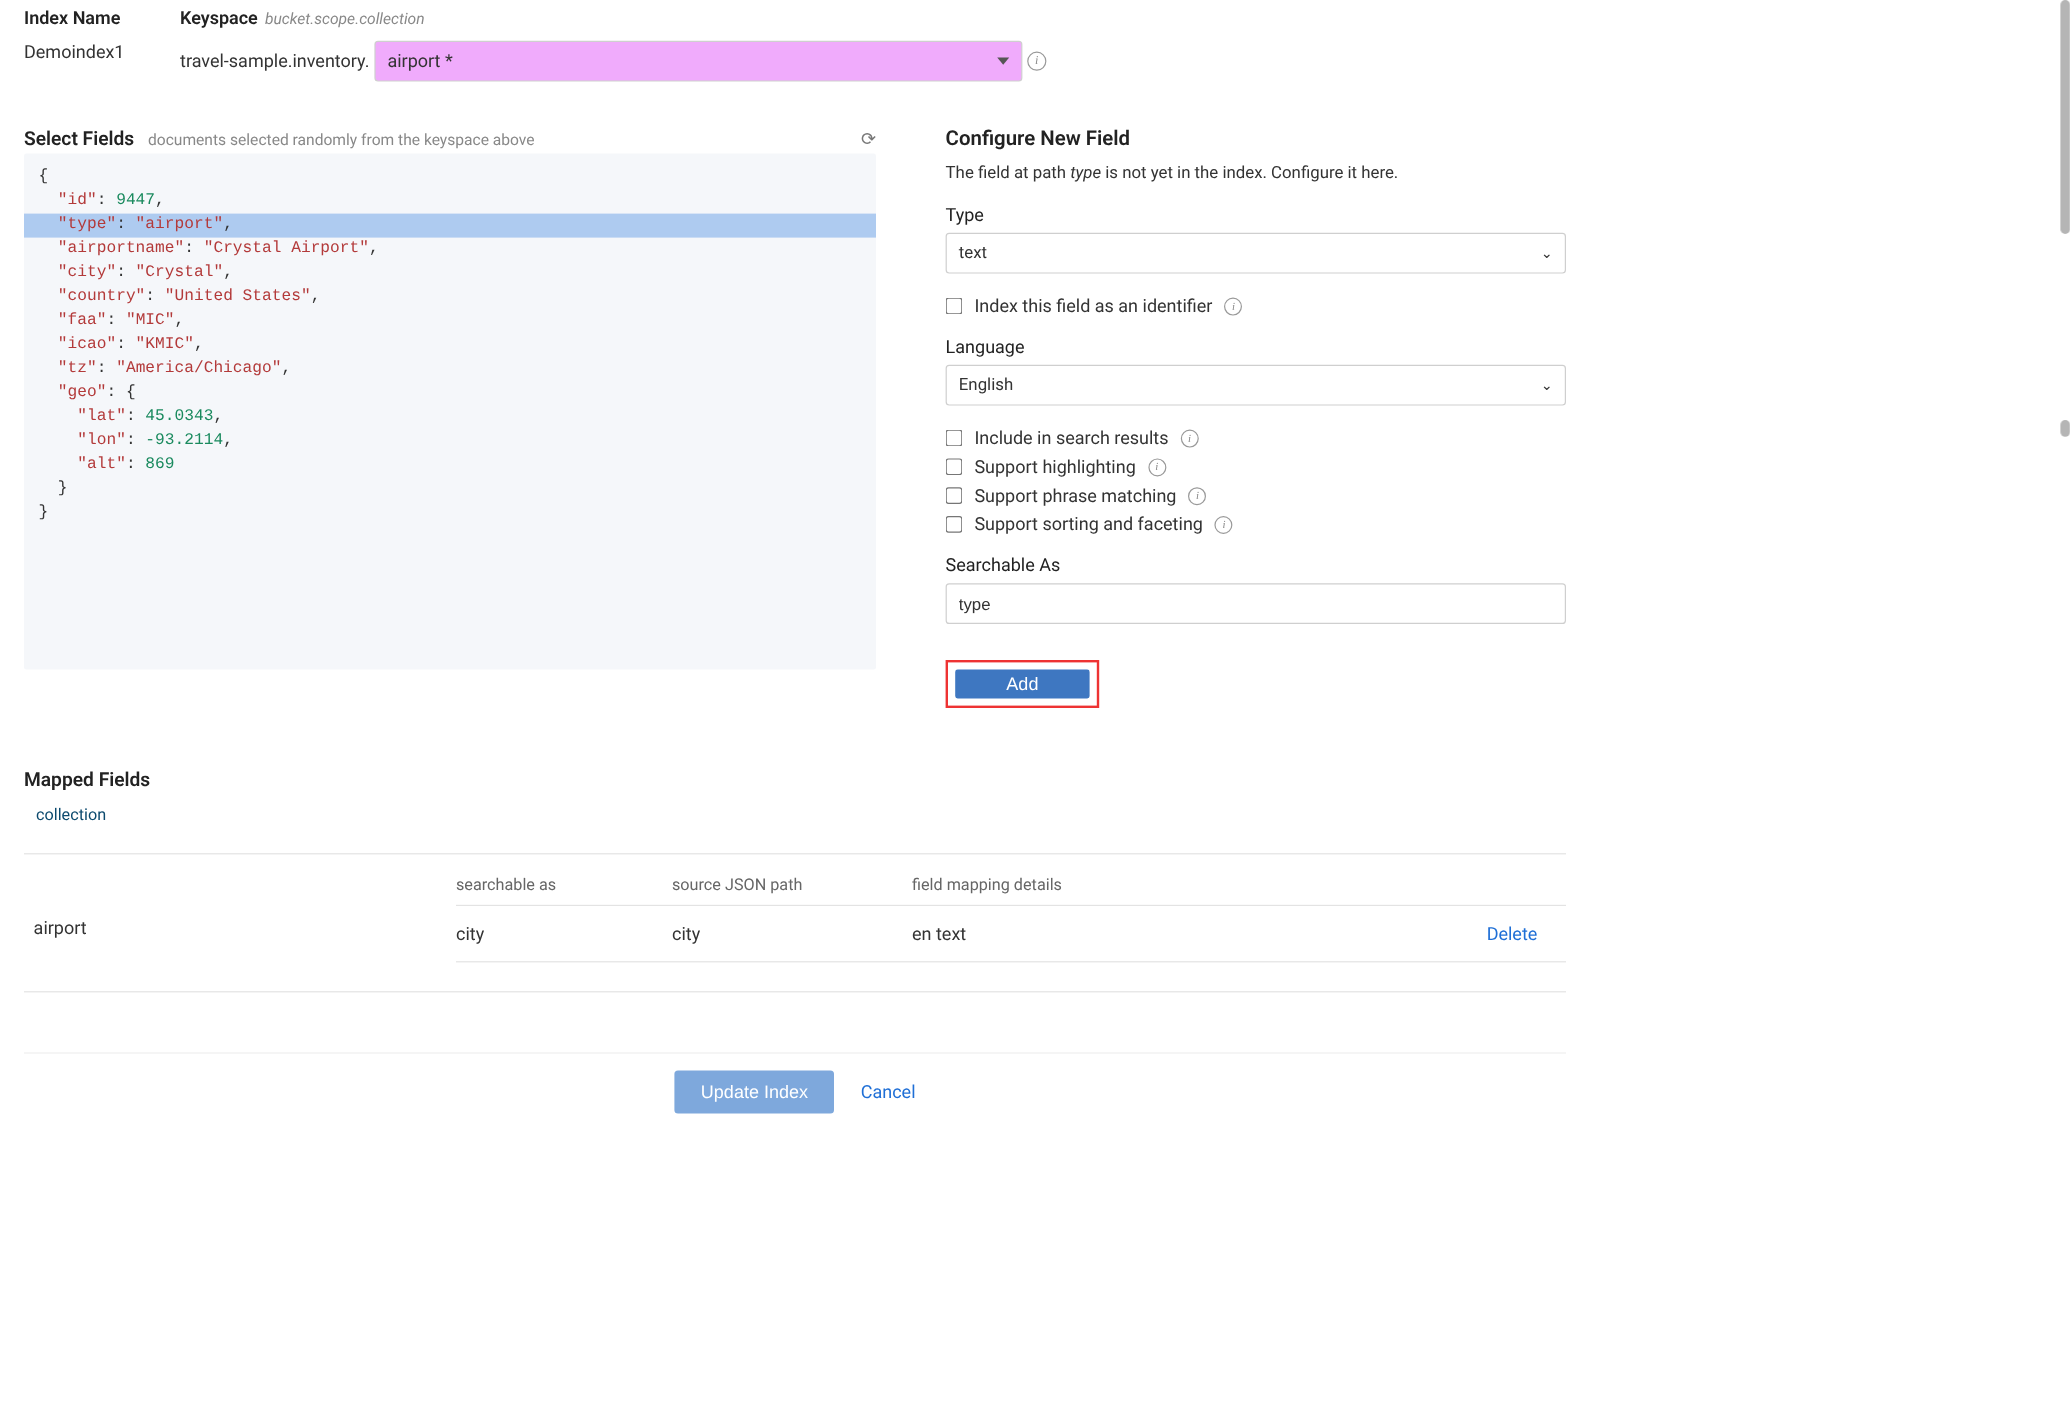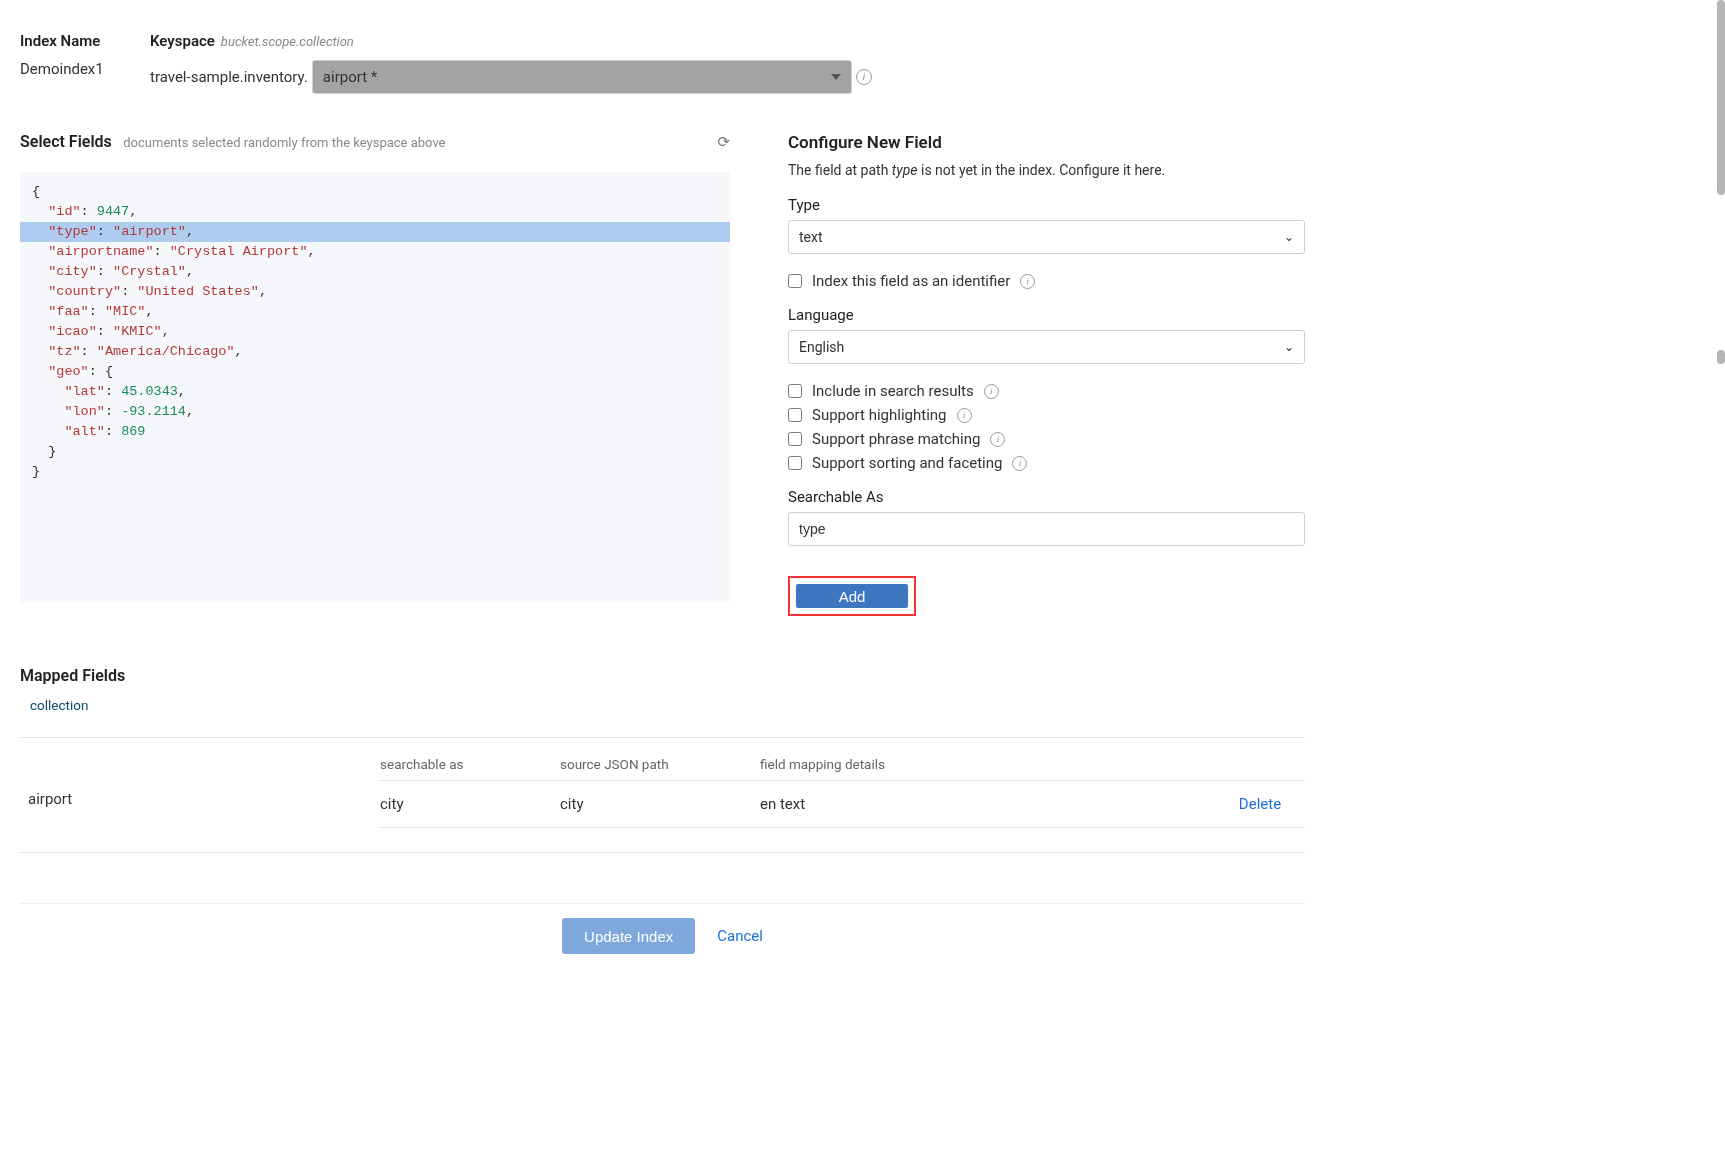--- a/index.html
+++ b/index.html
@@ -27,59 +27,59 @@
   .scrollbar-right2 {
     position: fixed;
     right: 0;
     top: 350px;
     width: 8px;
     height: 14px;
     background: #b5b5b5;
     border-radius: 4px;
   }
   
-  .header-row { display: flex; padding-top: 32px; }
+  .header-row { display: flex; padding-top: 6px; }
   .index-name-col { width: 130px; }
   .keyspace-col { flex: 1; }
   .hdr-label { font-size: 15px; font-weight: 600; color: #222; margin-bottom: 10px; display: flex; align-items: baseline; gap: 6px;}
   .hdr-sub { font-size: 13px; color: #888; font-weight: 400; font-style: italic;}
   .index-name-value { font-size: 15px; color: #333; }
   .keyspace-row { display: flex; align-items: center; gap: 4px; }
   .keyspace-prefix { font-size: 15px; color: #333; }
   .keyspace-select {
     position: relative;
     border: 1px solid #cfcfcf;
     border-radius: 3px;
     height: 34px;
     width: 540px;
     display: flex;
     align-items: center;
     padding: 0 10px;
     font-size: 15px;
     color: #333;
-    background:#a3a3a3;
+    background:#f0abfc;
   }
   .keyspace-select .caret {
     position: absolute; right: 10px; top: 50%; transform: translateY(-50%);
     border-left: 5px solid transparent;
     border-right: 5px solid transparent;
     border-top: 6px solid #555;
   }
   .info-icon {
     display:inline-flex; align-items:center; justify-content:center;
     width:16px; height:16px; border:1.2px solid #999; border-radius:50%;
     font-size:10px; color:#888; font-style: italic; font-family: serif;
     line-height: 1; user-select:none;
   }
   
   .cols { display:flex; gap: 58px; margin-top: 38px;}
   .left-col { width: 710px; }
   .right-col { flex:1; }
 
-  .select-fields-hdr { display:flex; align-items:center; justify-content:space-between; margin-bottom: 21px;}
+  .select-fields-hdr { display:flex; align-items:center; justify-content:space-between; margin-bottom: 3px;}
   .sf-title { font-size: 16px; font-weight: 600; color: #222;}
   .sf-sub { font-size: 13px; color:#888; font-weight:400; margin-left: 8px;}
   .refresh-icon { color:#777; font-size:15px; cursor:pointer;}
   .json-box {
     background:#f5f7fa;
     border-radius:2px;
     padding: 10px 0 10px 0;
     font-family: "SFMono-Regular", Consolas, "Liberation Mono", Menlo, monospace;
     font-size: 13.5px;
     line-height: 20px;

